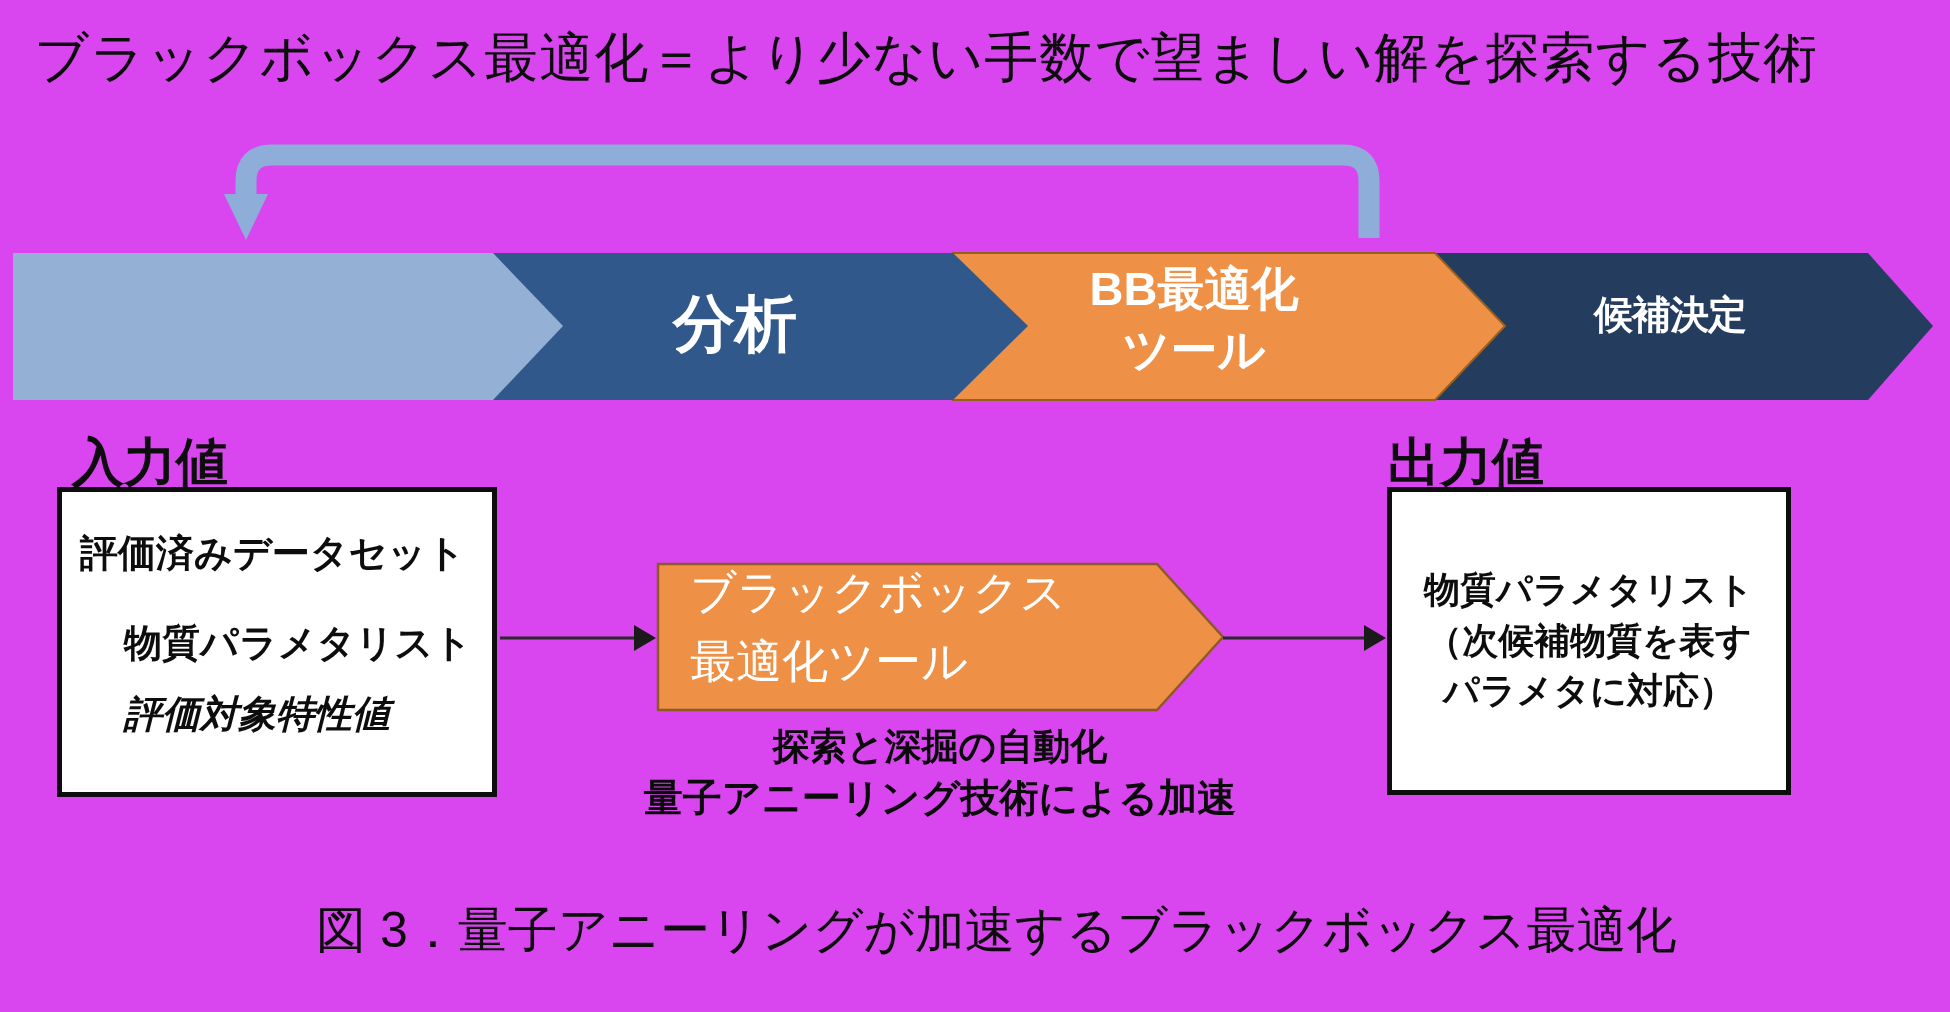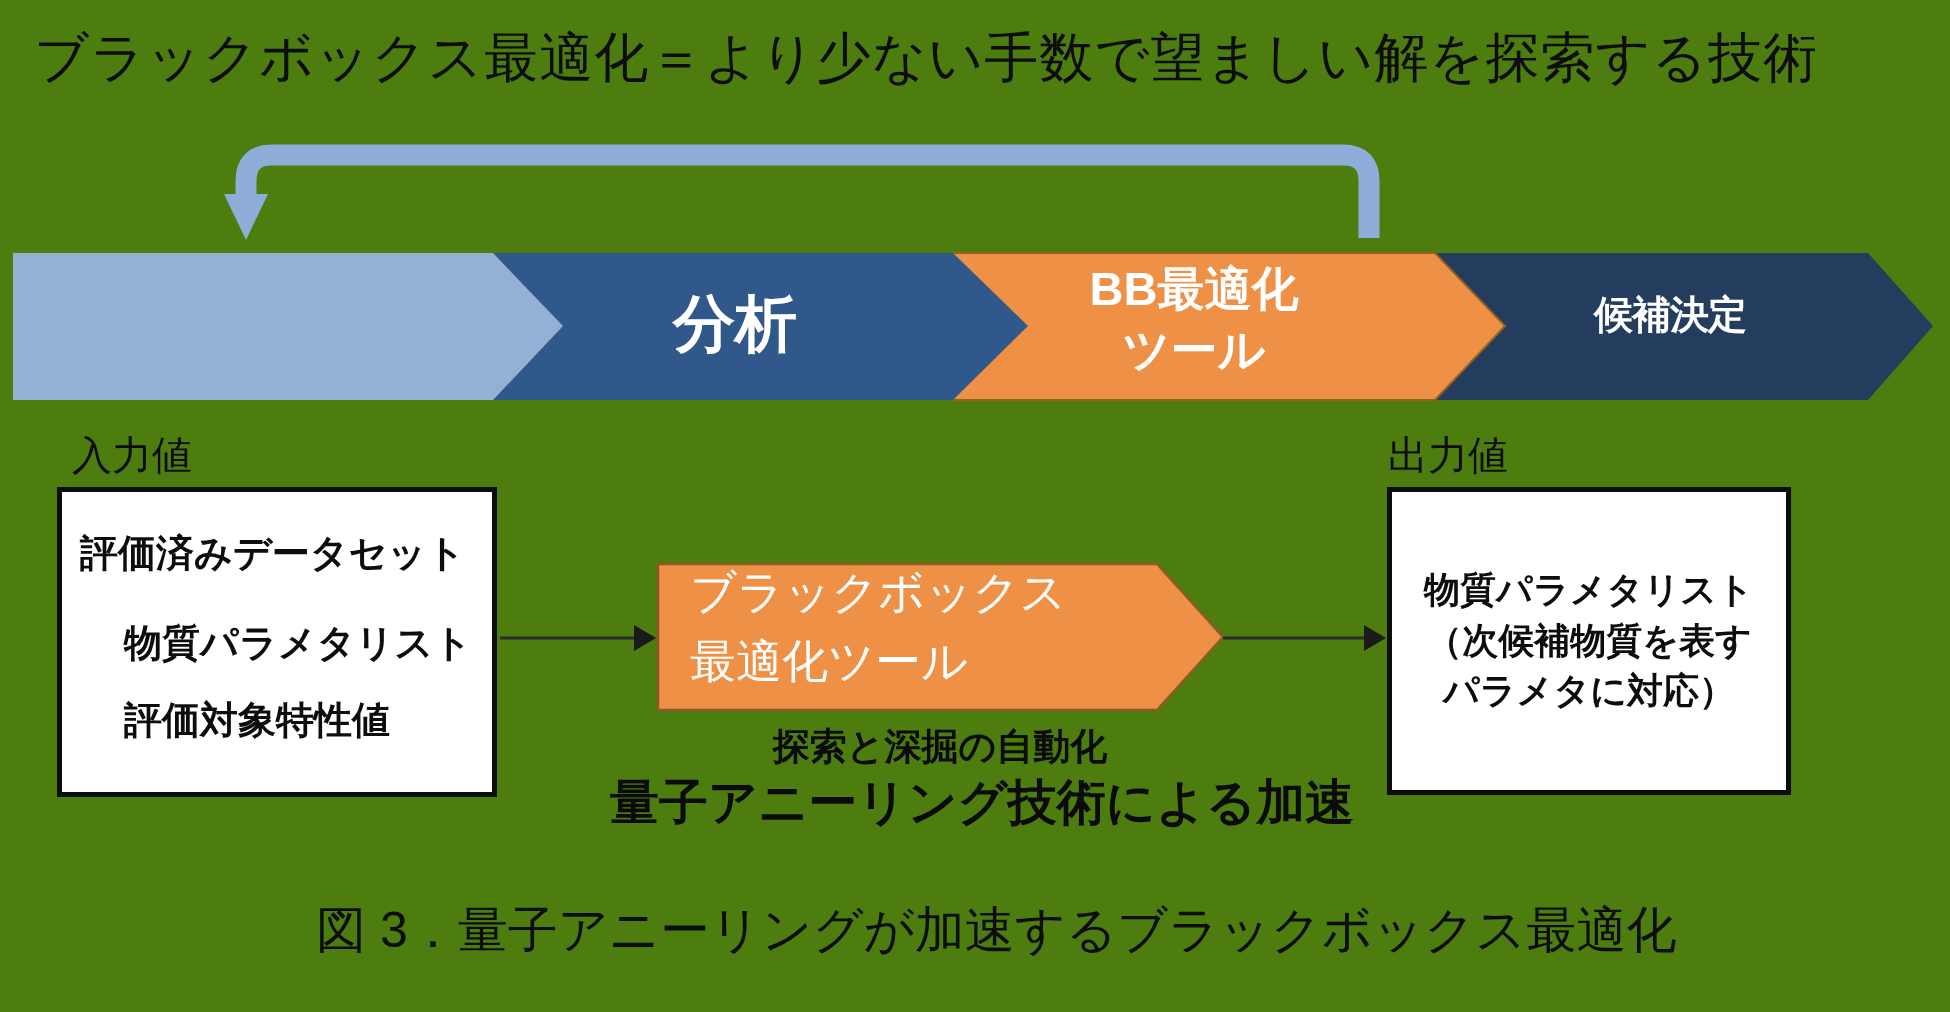--- a/index.html
+++ b/index.html
@@ -1,44 +1,44 @@
 <!DOCTYPE html>
 <html><head>
 <meta charset="utf-8">
 <style>
   html,body{margin:0;padding:0;background:#ffffff;}
   .stage{
-    position:relative;width:1950px;height:1012px;background:#4d7c0f;overflow:hidden;
+    position:relative;width:1950px;height:1012px;background:#d946ef;overflow:hidden;
     font-family:"Liberation Sans","DejaVu Sans",sans-serif;color:#111;
   }
   .abs{position:absolute;}
   .title{
     left:34px;top:22px;font-size:54px;font-weight:500;letter-spacing:1px;color:#0d0d0d;white-space:nowrap;
   }
   svg.diagram{position:absolute;left:0;top:0;}
   .band-label{
     color:#ffffff;font-weight:bold;text-align:center;white-space:nowrap;line-height:1;
   }
   .band-label.single{font-size:62px;}
   .band-label.double{font-size:47px;line-height:61px;}
-  .io-label{font-size:40px;font-weight:400;color:#0d0d0d;white-space:nowrap;}
+  .io-label{font-size:52px;font-weight:700;color:#0d0d0d;white-space:nowrap;}
   .io-box{
     box-sizing:border-box;background:#ffffff;border:5px solid #0d0d0d;
   }
   .io-line{position:absolute;font-size:38px;font-weight:600;white-space:nowrap;line-height:1;color:#0d0d0d;}
   .out-box{
     display:flex;align-items:center;justify-content:center;text-align:center;
     font-size:36px;font-weight:600;line-height:1.40;color:#0d0d0d;
   }
   .pentagon-label{
     color:#ffffff;font-weight:normal;font-size:46px;line-height:69px;text-align:left;white-space:nowrap;
   }
   .note{font-weight:800;color:#0b0b0b;text-align:center;white-space:nowrap;line-height:1;}
   .note1{font-size:37px;}
-  .note2{font-size:49px;}
+  .note2{font-size:39px;}
   .caption{font-size:50px;font-weight:500;color:#0d0d0d;white-space:nowrap;}
 </style>
 </head>
 <body>
 
 <div class="stage">
 
   <div class="abs title">ブラックボックス最適化＝より少ない手数で望ましい解を探索する技術</div>
 
   <svg class="diagram" width="1950" height="1012" viewBox="0 0 1950 1012">
@@ -72,21 +72,21 @@
   <div class="abs band-label double" style="left:1044px;top:258px;width:300px;">
     <div>BB最適化</div>
     <div>ツール</div>
   </div>
   <div class="abs band-label single" style="left:1470px;top:295px;width:400px;font-size:39px;letter-spacing:-1px;">候補決定</div>
 
   <div class="abs io-label" style="left:72px;top:428px;">入力値</div>
   <div class="abs io-box" style="left:57px;top:487px;width:440px;height:310px;padding-left:37px;">
     <div class="io-line" style="left:18px;top:42px;">評価済みデータセット</div>
     <div class="io-line" style="left:62px;top:132px;">物質パラメタリスト</div>
-    <div class="io-line" style="left:62px;top:209px;">評価対象特性値</div>
+    <div class="io-line" style="left:62px;top:203px;font-style:italic;">評価対象特性値</div>
   </div>
 
   <div class="abs pentagon-label" style="left:690px;top:558px;width:500px;">
     <div>ブラックボックス</div>
     <div>最適化ツール</div>
   </div>
   <div class="abs note note1" style="left:640px;top:728px;width:600px;">探索と深掘の自動化</div>
   <div class="abs note note2" style="left:610px;top:778px;width:660px;">量子アニーリング技術による加速</div>
 
   <div class="abs io-label" style="left:1388px;top:428px;">出力値</div>

